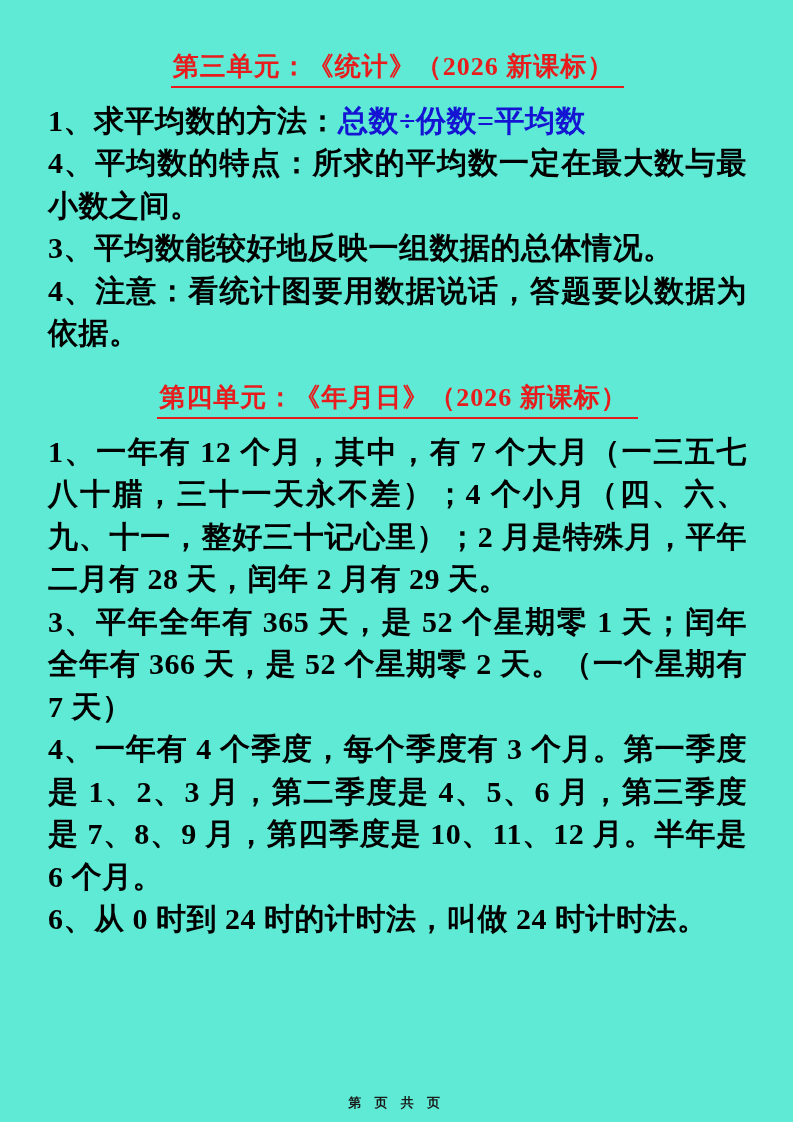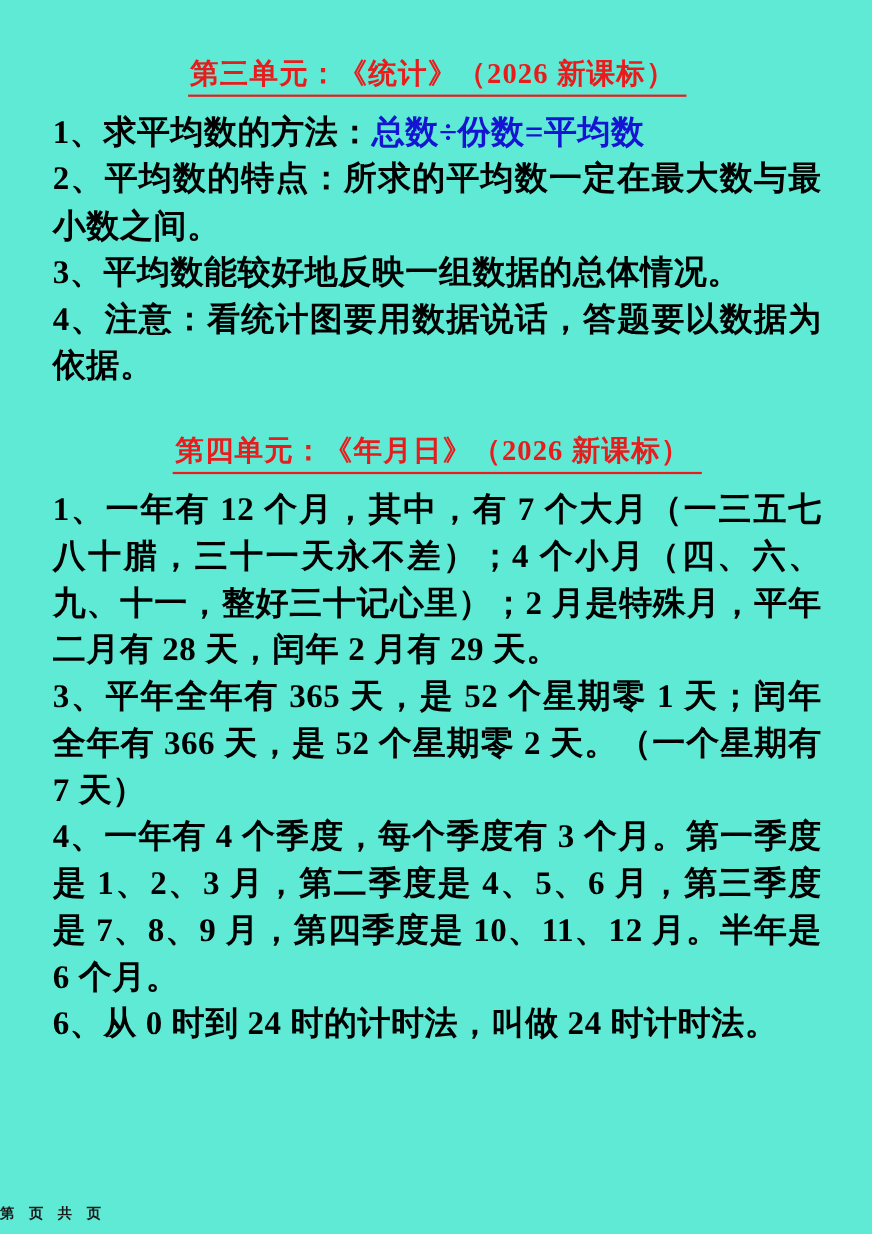--- a/index.html
+++ b/index.html
@@ -28,56 +28,57 @@
     letter-spacing: 1px;
   }
   .section-title .title-text {
     color: var(--heading-color, #e81c1c);
     border-bottom: 2px solid var(--heading-color, #e81c1c);
     padding: 0 10px 2px 2px;
     display: inline-block;
     line-height: 1.3;
   }
   .section--second .section-title {
-    margin-top: 38px;
+    margin-top: 26px;
   }
   .item {
     margin: 0;
     font-size: 30px;
     font-weight: 700;
     line-height: 42.5px;
     text-align: justify;
     letter-spacing: 0.5px;
   }
   .item .highlight {
     color: var(--highlight-color, #1414d2);
   }
   .footer {
     position: absolute;
     left: 0;
     right: 0;
     bottom: 10px;
+    text-align: center;
     font-size: 13px;
     font-weight: 700;
     letter-spacing: 5px;
     color: #1a1a1a;
   }
 </style>
 </head>
 <body>
 
 <div class="page">
   <div class="content">
 
     <div class="section section--first">
       <h1 class="section-title"><span class="title-text">第三单元：《统计》（2026 新课标）</span></h1>
 
       <p class="item"><span>1、求平均数的方法：</span><span class="highlight">总数÷份数=平均数</span><span></span></p>
 
-      <p class="item"><span>2、平均数的特点：所求的平均数一定在最大数与最小数之间。</span><span class="highlight"></span><span></span></p>
+      <p class="item"><span>4、平均数的特点：所求的平均数一定在最大数与最小数之间。</span><span class="highlight"></span><span></span></p>
 
       <p class="item"><span>3、平均数能较好地反映一组数据的总体情况。</span><span class="highlight"></span><span></span></p>
 
       <p class="item"><span>4、注意：看统计图要用数据说话，答题要以数据为依据。</span><span class="highlight"></span><span></span></p>
     </div>
 
     <div class="section section--second">
       <h1 class="section-title"><span class="title-text">第四单元：《年月日》（2026 新课标）</span></h1>
 
       <p class="item"><span>1、一年有 12 个月，其中，有 7 个大月（一三五七八十腊，三十一天永不差）；4 个小月（四、六、九、十一，整好三十记心里）；2 月是特殊月，平年二月有 28 天，闰年 2 月有 29 天。</span><span class="highlight"></span><span></span></p>

